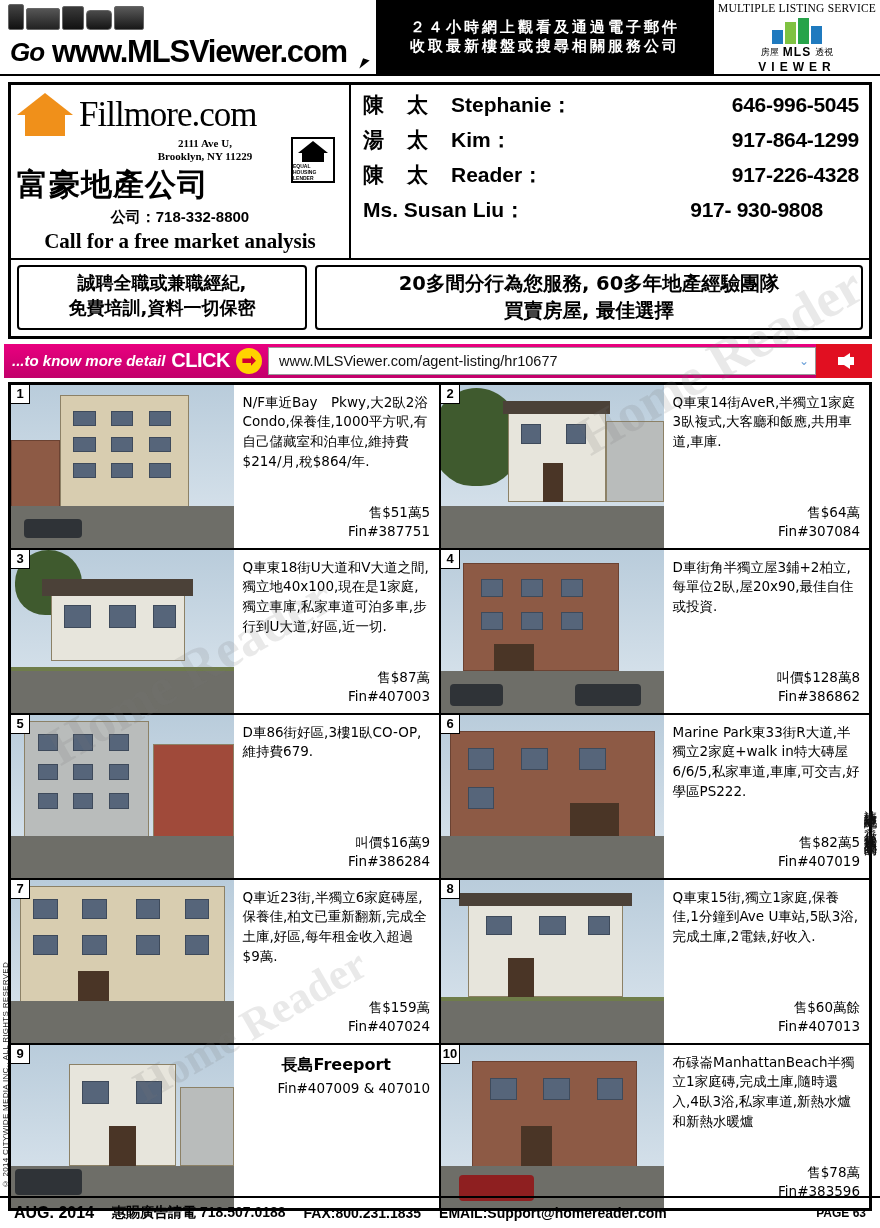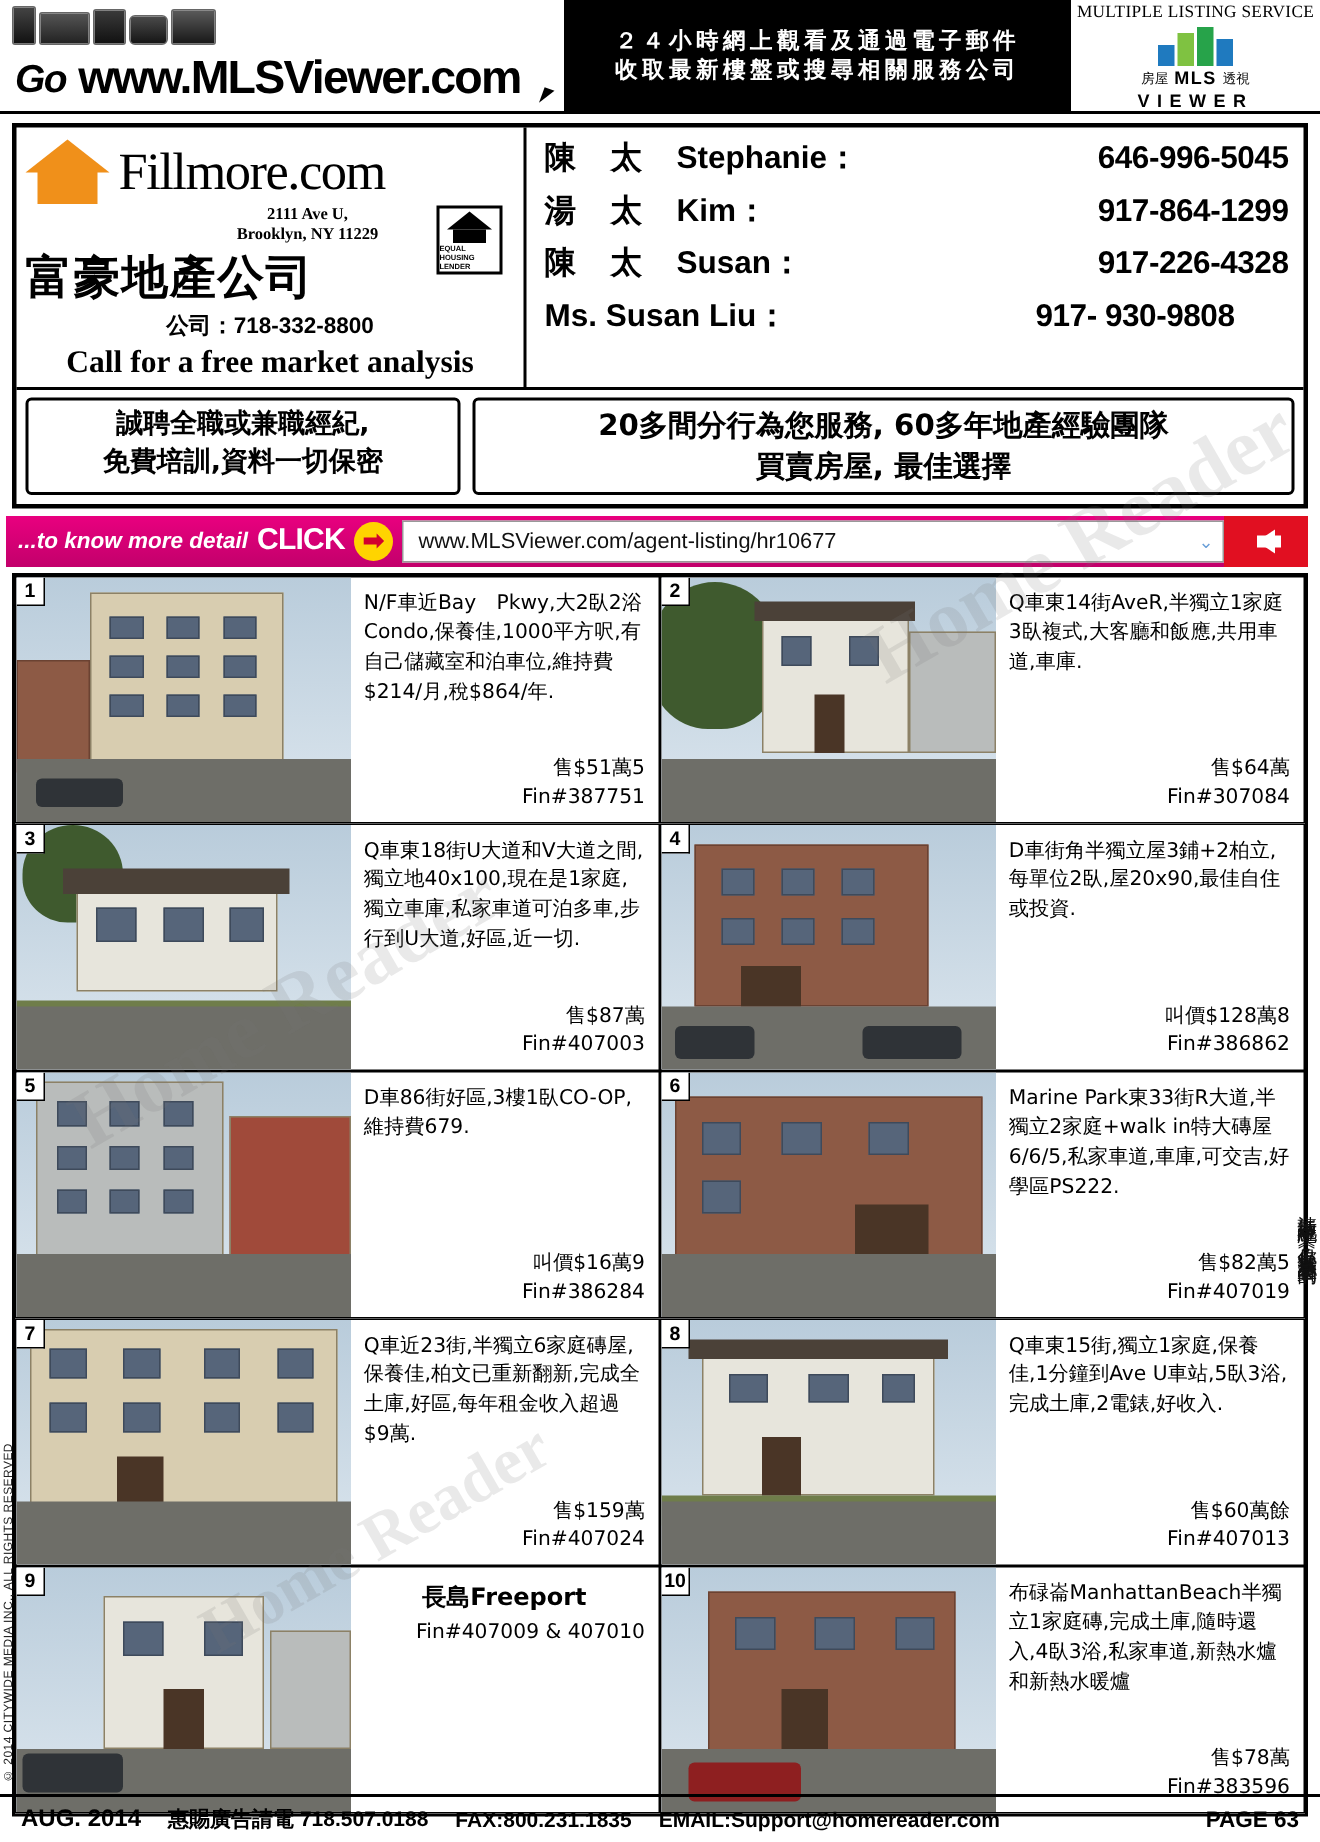--- a/index.html
+++ b/index.html
@@ -368,21 +368,21 @@
     height: 32px;
     border-top: 2px solid #000;
     display: flex;
     align-items: center;
     padding: 0 14px;
     font-size: 14px;
     font-weight: bold;
     gap: 18px;
   }
   .footer .f-date { font-size: 16px; }
-  .footer .f-right { margin-left: auto; font-size: 15px; }
+  .footer .f-right { margin-left: auto; font-size: 12px; }
 
   
   .side-right {
     position: absolute;
     right: 2px;
     top: 800px;
     writing-mode: vertical-rl;
     font-size: 13px;
     font-family: "DejaVu Sans", sans-serif;
     letter-spacing: 1px;
@@ -492,21 +492,21 @@
         </div>
         <div class="agent-row">
           <span class="a-sur">湯</span>
           <span class="a-tit">太</span>
           <span class="a-name">Kim：</span>
           <span class="a-tel">917-864-1299</span>
         </div>
         <div class="agent-row">
           <span class="a-sur">陳</span>
           <span class="a-tit">太</span>
-          <span class="a-name">Susan：</span>
+          <span class="a-name">Reader：</span>
           <span class="a-tel">917-226-4328</span>
         </div>
         <div class="agent-row full">
           <span class="a-name">Ms. Susan Liu：</span>
           <span class="a-tel">917- 930-9808</span>
         </div>
       </div>
     </div>
     <div class="ad-bottom">
       <div class="ad-box b1">

